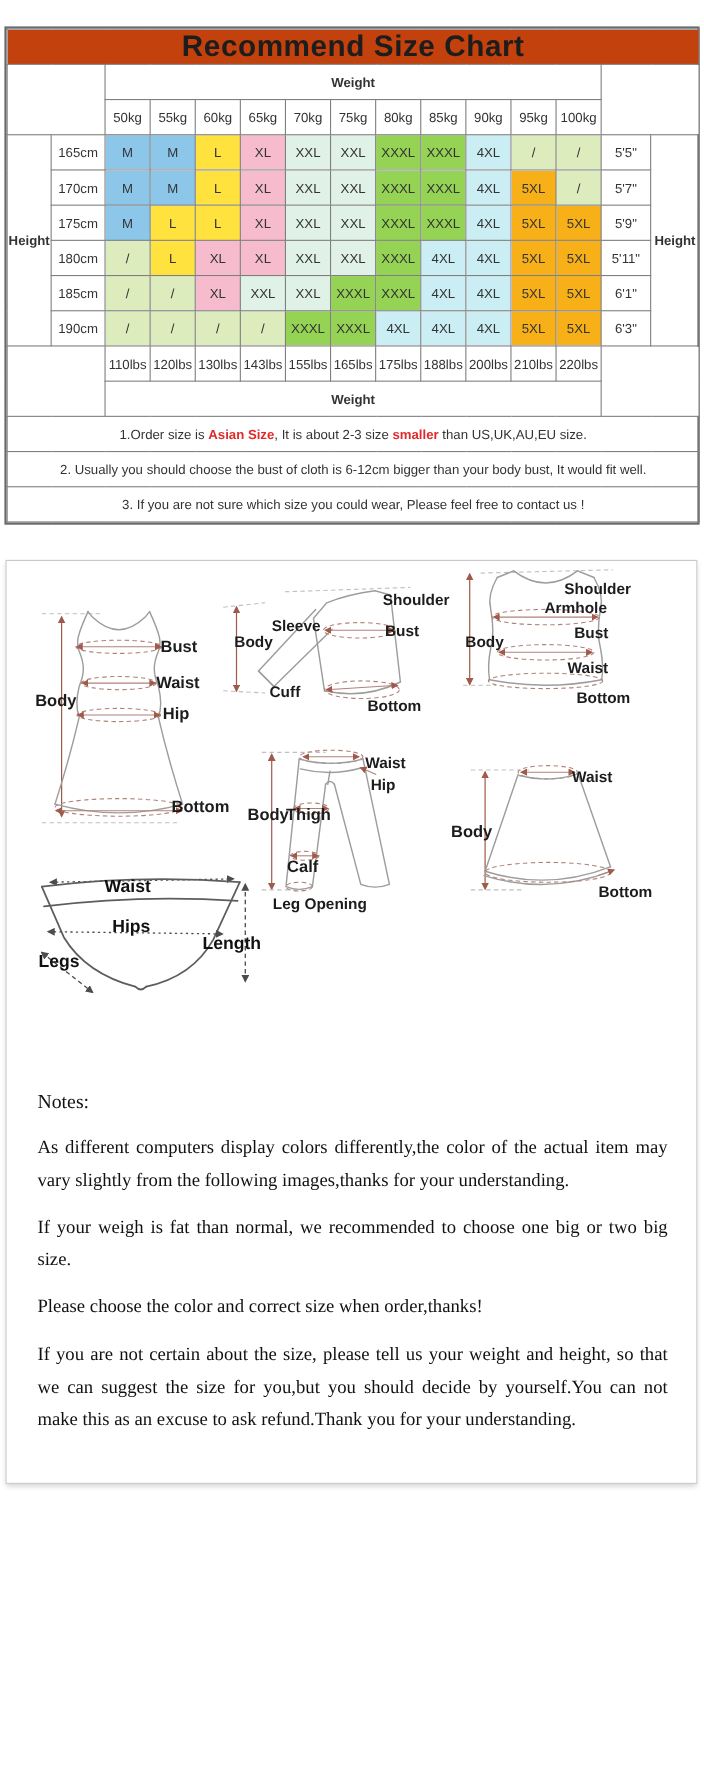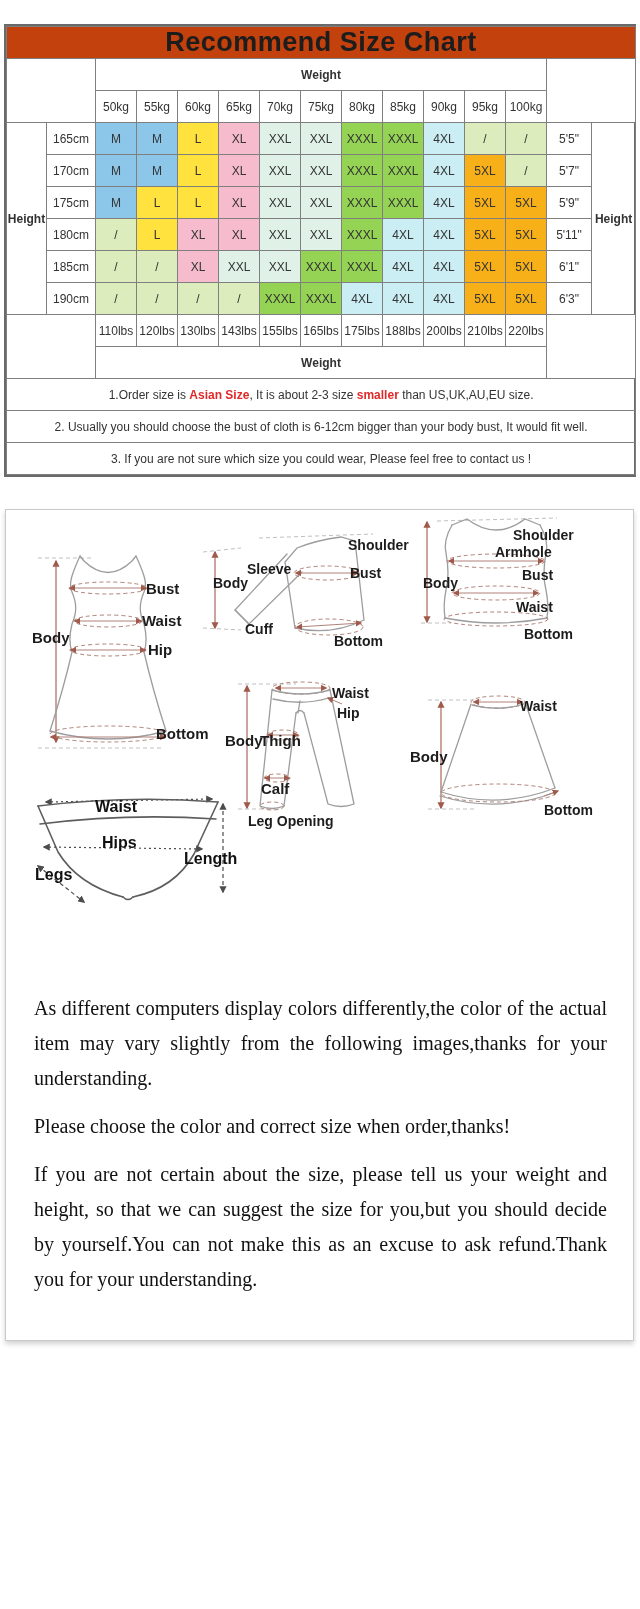--- a/index.html
+++ b/index.html
@@ -34,21 +34,21 @@
   .meas{fill:none;stroke:#b08279;stroke-width:1;}
   .dash{stroke-dasharray:4 3;}
   .dot{stroke-dasharray:2 3;}
   .guide{fill:none;stroke:#bfbfbf;stroke-width:1;stroke-dasharray:4 3;}
   .redl{fill:none;stroke:#a05a4c;stroke-width:1.1;}
   .dark{fill:none;stroke:#4c4c4c;stroke-width:1.2;}
 
   
   .notes{padding:26px 26px 30px 28px;font-family:"Liberation Serif",serif;color:#111;}
   .notes h3{margin:0 0 16px 0;font-size:18px;font-weight:normal;}
-  .notes p{margin:0 0 13px 0;font-size:20px;line-height:1.75;text-align:justify;}
+  .notes p{margin:0 0 13px 0;font-size:17px;line-height:1.75;text-align:justify;}
 </style>
 </head>
 <body>
 
 <div class="chart-box">
   <table class="sizetable">
     <colgroup>
       <col style="width:40px">
         <col style="width:49px">
       <col span="11" style="width:41px">
@@ -337,19 +337,21 @@
       <ellipse class="meas dash" cx="72" cy="101" rx="57" ry="9"></ellipse>
       <line class="meas" x1="48" y1="10" x2="96" y2="10" marker-start="url(#arrR)" marker-end="url(#arrR)"></line>
       <line class="meas" x1="118" y1="104" x2="132" y2="99" marker-end="url(#arrR)"></line>
     </svg>
     <span class="dlabel" style="left:514px;top:188px">Waist</span>
     <span class="dlabel big" style="left:404px;top:238px">Body</span>
     <span class="dlabel" style="left:538px;top:292px">Bottom</span>
   </div>
 
   <div class="notes">
+    <h3>Notes:</h3>
     <div id="notes-paragraphs">
         <p>As different computers display colors differently,the color of the actual item may vary slightly from the following images,thanks for your understanding.</p>
+        <p>If your weigh is fat than normal, we recommended to choose one big or two big size.</p>
         <p>Please choose the color and correct size when order,thanks!</p>
         <p>If you are not certain about the size, please tell us your weight and height, so that we can suggest the size for you,but you should decide by yourself.You can not make this as an excuse to ask refund.Thank you for your understanding.</p>
       </div>
   </div>
 </div>
 
 </body></html>

